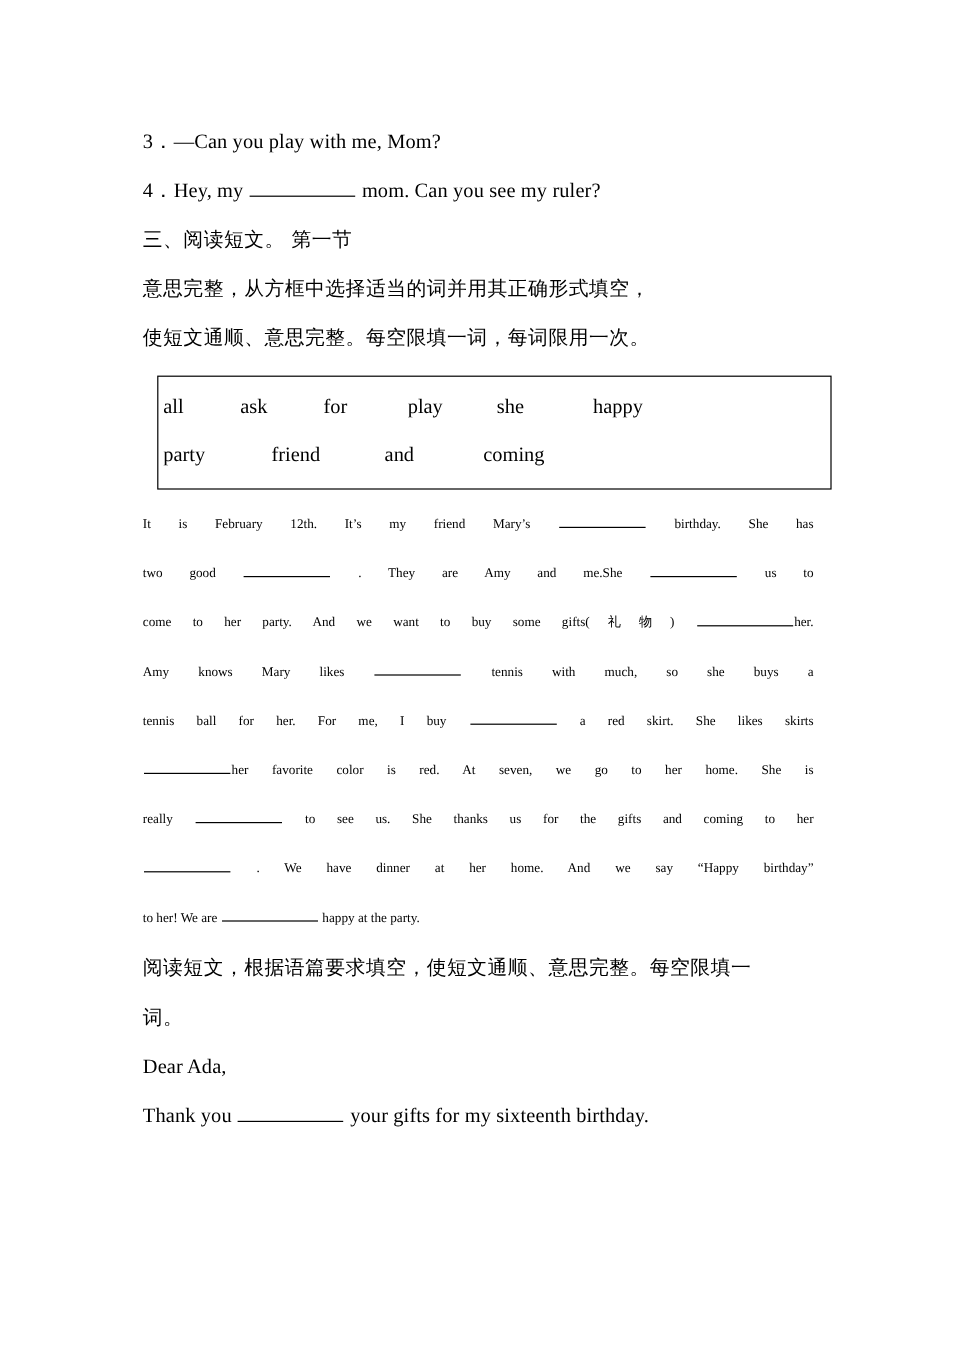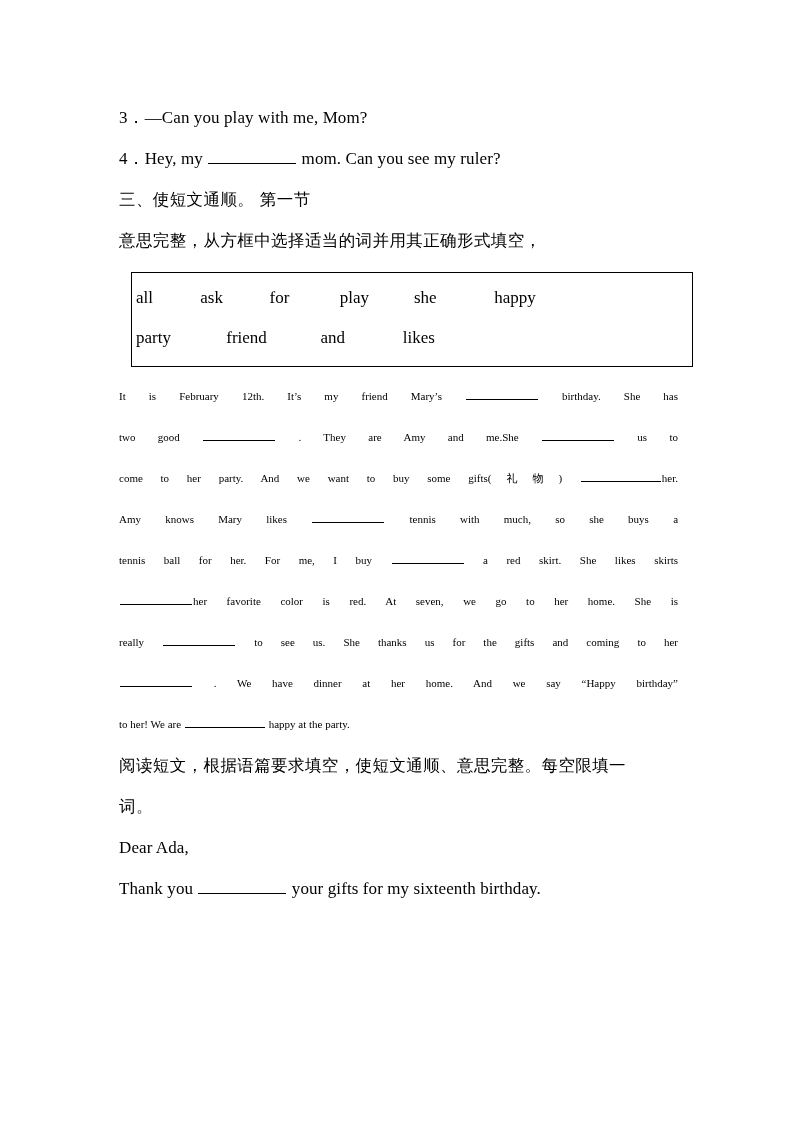--- a/index.html
+++ b/index.html
@@ -91,37 +91,38 @@
 
   <div class="line">3．—Can you play with me, Mom?</div>
 
 
   <div class="line">
     <span>4．Hey, my</span>
     <span class="blank b-lg"></span>
     <span>mom. Can you see my ruler?</span>
   </div>
 
-  <div class="line cn">三、使短文通顺。 第一节</div>
+  <div class="line cn">三、阅读短文。 第一节</div>
   <div class="line cn">意思完整，从方框中选择适当的词并用其正确形式填空，</div>
+  <div class="line cn">使短文通顺、意思完整。每空限填一词，每词限用一次。</div>
 
   <div class="wordbox">
     <div class="wordbox-row">
       <span class="w" style="width:60px">all</span>
       <span class="w" style="width:65px">ask</span>
       <span class="w" style="width:66px">for</span>
       <span class="w" style="width:70px">play</span>
       <span class="w" style="width:76px">she</span>
       <span class="w">happy</span>
     </div>
     <div class="wordbox-row">
       <span class="w" style="width:86px">party</span>
       <span class="w" style="width:90px">friend</span>
       <span class="w" style="width:78px">and</span>
-      <span class="w">likes</span>
+      <span class="w">coming</span>
     </div>
   </div>
 
   <div class="pline">
     <span>It is February 12th. It’s my friend Mary’s</span>
     <span class="blank b-sm"></span>
     <span>birthday. She has</span>
   </div>
 
   <div class="pline">

